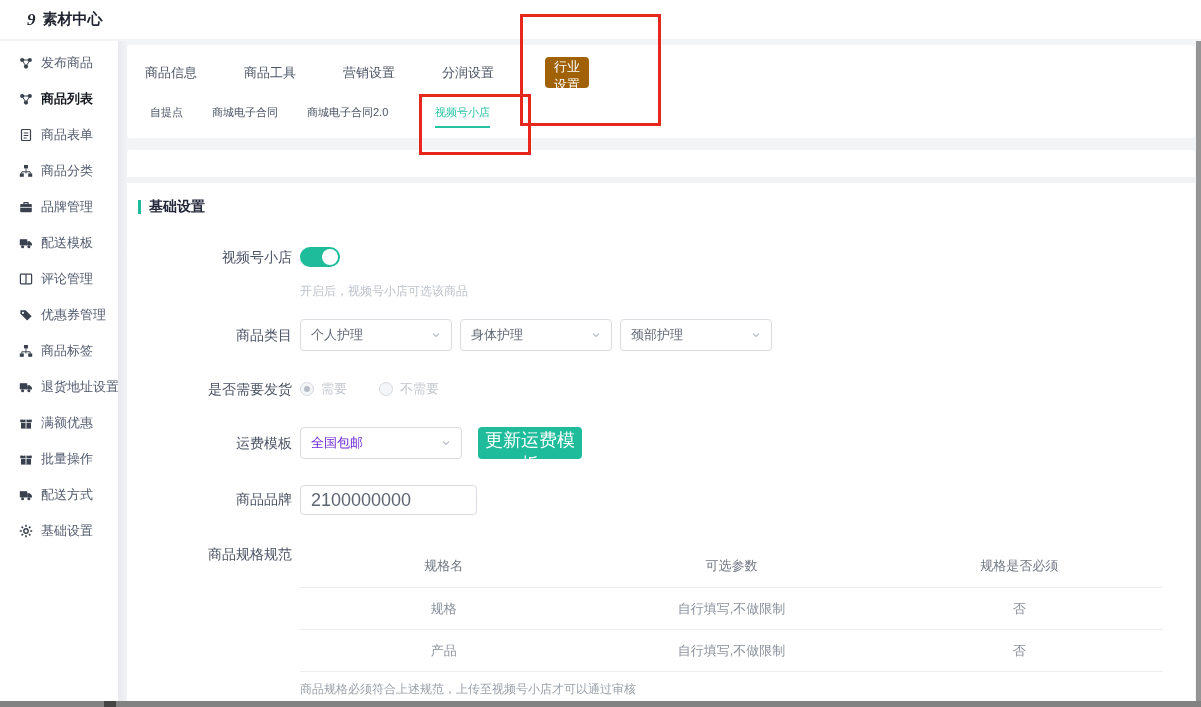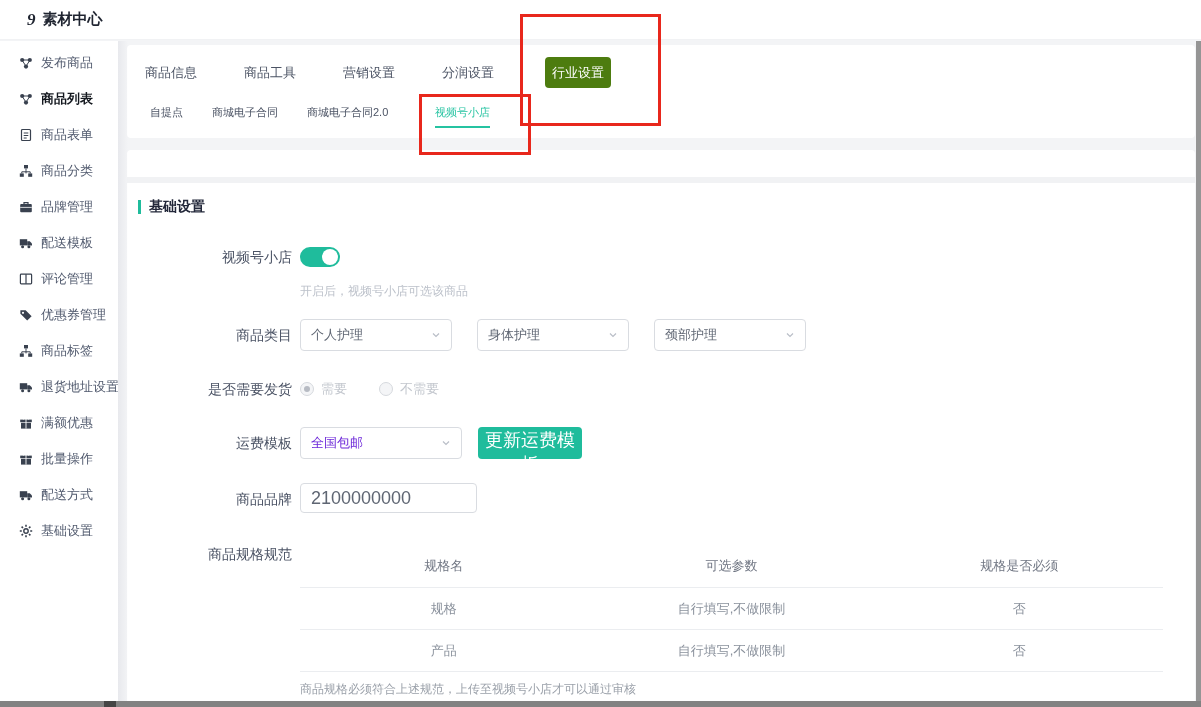--- a/index.html
+++ b/index.html
@@ -23,55 +23,55 @@
   .sidebar-item{height:36px;display:flex;align-items:center;padding-left:19px;
     color:#515a6e;font-size:13px;cursor:pointer;white-space:nowrap}
   .sidebar-item.active{color:#14181f;font-weight:bold}
   .sicon{width:14px;height:14px;margin-right:8px;color:#39414f;flex:none;display:inline-flex}
   .sicon svg{width:14px;height:14px}
   
   .tabs-card{position:absolute;left:127px;top:45px;width:1068px;height:93px;background:#fff;
     border-radius:4px;z-index:3}
   .tabs-row1{position:absolute;top:12px;left:0;right:0;height:31px}
   .tab1{position:absolute;top:0;height:31px;line-height:31px;font-size:13px;color:#4b5364;cursor:pointer}
-  .tab1-btn{position:absolute;left:418px;top:0;width:66px;height:31px;background:#4d7c0f;
+  .tab1-btn{position:absolute;left:418px;top:0;width:44px;height:31px;background:#a16207;
     color:#fff;border:none;border-radius:4px;font-size:13px;cursor:pointer;
     font-family:"Liberation Sans",sans-serif}
   .tabs-row2{position:absolute;top:53px;left:0;right:0;height:30px}
   .tab2{position:absolute;top:0;height:28px;line-height:28px;font-size:11px;color:#4b5364;cursor:pointer}
   .tab2.active{color:#25c3a1;border-bottom:2px solid #25c3a1}
   
   .content-card{position:absolute;left:127px;top:150px;width:1068px;height:551px;background:#fff;
     border-radius:4px 4px 0 0;z-index:3}
   .card-divider{margin-top:27px;height:6px;background:#f1f2f4}
   .section-head{margin-top:14px;display:flex;align-items:center;height:20px}
   .section-bar{width:3px;height:14px;background:#1fbc9c;margin-left:11px;margin-right:8px}
   .section-title{font-size:14px;font-weight:bold;color:#23283a}
-  .form-row{display:flex;align-items:flex-start}
+  .form-row{display:flex;align-items:flex-end}
   .form-row.top{align-items:flex-start}
   .form-label{width:165px;text-align:right;font-size:14px;color:#4a5264;flex:none;line-height:32px}
   .form-control{margin-left:8px;display:flex;align-items:center}
   .mt-toggle{margin-top:24px}
   .mt-cat{margin-top:19px}
   .mt-radio{margin-top:28px}
   .mt-freight{margin-top:28px}
   .mt-brand{margin-top:24px}
   .mt-spec{margin-top:30px}
   
   .switch{width:40px;height:20px;border-radius:10px;background:#1fbc9c;position:relative;
     cursor:pointer;margin-top:6px}
   .switch .knob{position:absolute;right:2px;top:2px;width:16px;height:16px;border-radius:50%;background:#fff}
   .helper{font-size:12px;color:#bcc1ca;margin-left:173px;margin-top:10px}
   
   .select{width:152px;height:32px;border:1px solid #d9dce1;border-radius:4px;display:flex;
     align-items:center;justify-content:space-between;padding:12px 10px;box-sizing:border-box;
     background:#fff;font-size:13px;color:#5f6673;cursor:pointer}
   .select.wide{width:162px}
   .select.muted .sel-text{color:#6d28d9}
-  .select + .select{margin-left:25px}
+  .select + .select{margin-left:8px}
   
   .radio-group{display:flex;align-items:center;font-size:13px;color:#c3c7ce;line-height:20px}
   .radio{width:14px;height:14px;border-radius:50%;border:1px solid #d6d9de;background:#f4f5f7;
     display:inline-flex;align-items:center;justify-content:center;margin-right:7px;box-sizing:border-box}
   .radio.checked::after{content:"";width:6px;height:6px;border-radius:50%;background:#b7bbc3}
   .radio-opt{display:flex;align-items:center;cursor:pointer}
   .radio-opt + .radio-opt{margin-left:32px}
   .btn-green{height:32px;width:104px;background:#1fbc9c;color:#fff;border:none;border-radius:4px;
     font-size:18px;margin-left:16px;cursor:pointer;font-family:"Liberation Sans",sans-serif}
   .text-input{width:177px;height:30px;border:1px solid #d9dce1;border-radius:4px;padding:0 10px;

